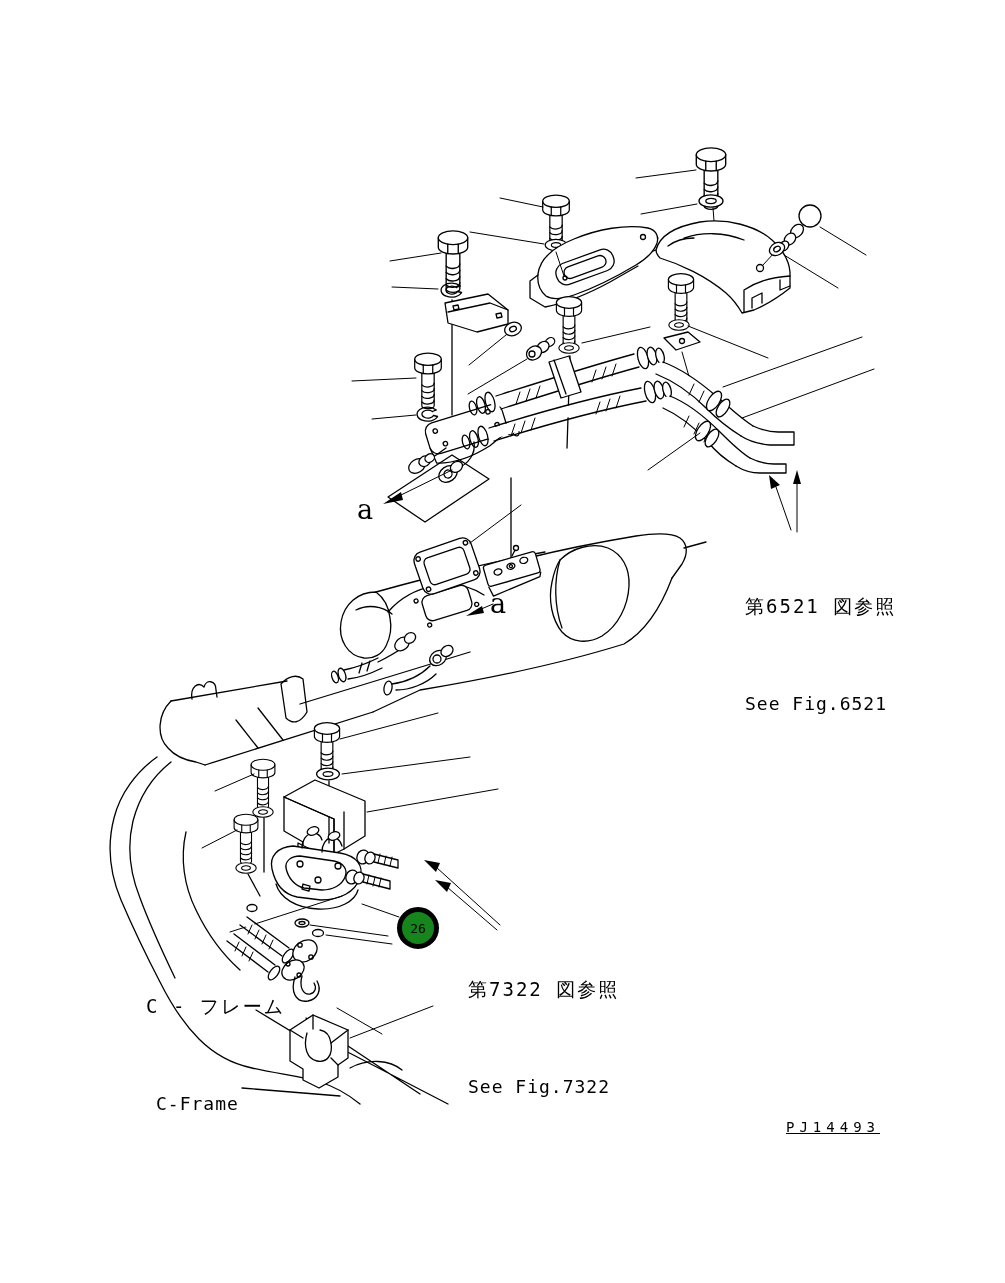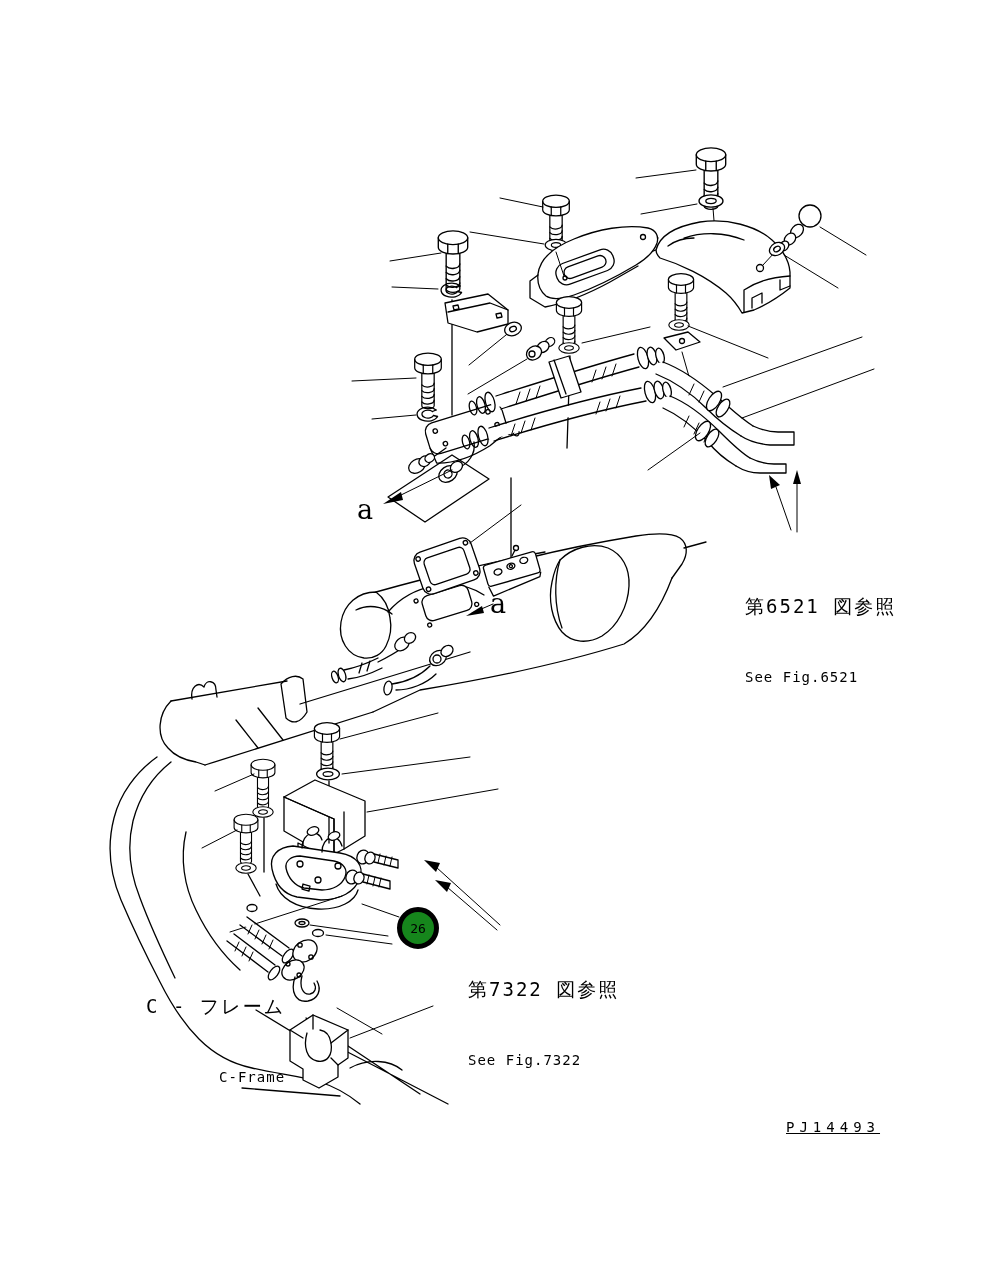--- a/index.html
+++ b/index.html
@@ -7,21 +7,21 @@
          font-family:"DejaVu Sans Mono","Liberation Mono",monospace;color:#000;}
   svg.art{position:absolute;left:0;top:0;}
   svg.art *{stroke:#000;stroke-width:1.3;fill:none;stroke-linecap:round;stroke-linejoin:round;}
   svg.art .thin{stroke-width:1;}
   svg.art .w{fill:#fff;}
   svg.art .core{stroke:#fff;stroke-width:11;}
   svg.art .core2{stroke:#fff;stroke-width:7;}
   svg.art .solid{fill:#000;stroke:none;}
   .lbl{position:absolute;white-space:pre;line-height:1.45;}
   .jp{font-size:19px;letter-spacing:2px;}
-  .en{font-size:14px;letter-spacing:1px;}
+  .en{font-size:18px;letter-spacing:1px;margin-top:24px;}
   .alabel{font-family:"DejaVu Serif","Liberation Serif",serif;font-size:27px;}
   .pj{font-size:14px;letter-spacing:5px;text-decoration:underline;}
   .balloon{position:absolute;width:32px;height:32px;border:5px solid #000;border-radius:50%;
            background:#16861c;color:#000000;display:flex;align-items:center;justify-content:center;
            font-size:13px;letter-spacing:0;}
   .ref{cursor:default;}
 </style>
 </head>
 <body>
 
@@ -355,21 +355,21 @@
 <div class="lbl ref" style="left:745px;top:547px;">
   <div class="jp">第6521 図参照</div>
   <div class="en">See Fig.6521</div>
 </div>
 
 <div class="lbl ref" style="left:468px;top:930px;">
   <div class="jp">第7322 図参照</div>
   <div class="en">See Fig.7322</div>
 </div>
 
-<div class="lbl" style="left:146px;top:947px;text-align:right;">
+<div class="lbl" style="left:146px;top:947px;">
   <div class="jp">C - フレーム</div>
   <div class="en" style="padding-left:10px;">C-Frame</div>
 </div>
 
 <div class="lbl pj" style="left:786px;top:1117px;">PJ14493</div>
 
 <div class="balloon" style="left:397px;top:907px;">26</div>
 
 </div>
 

